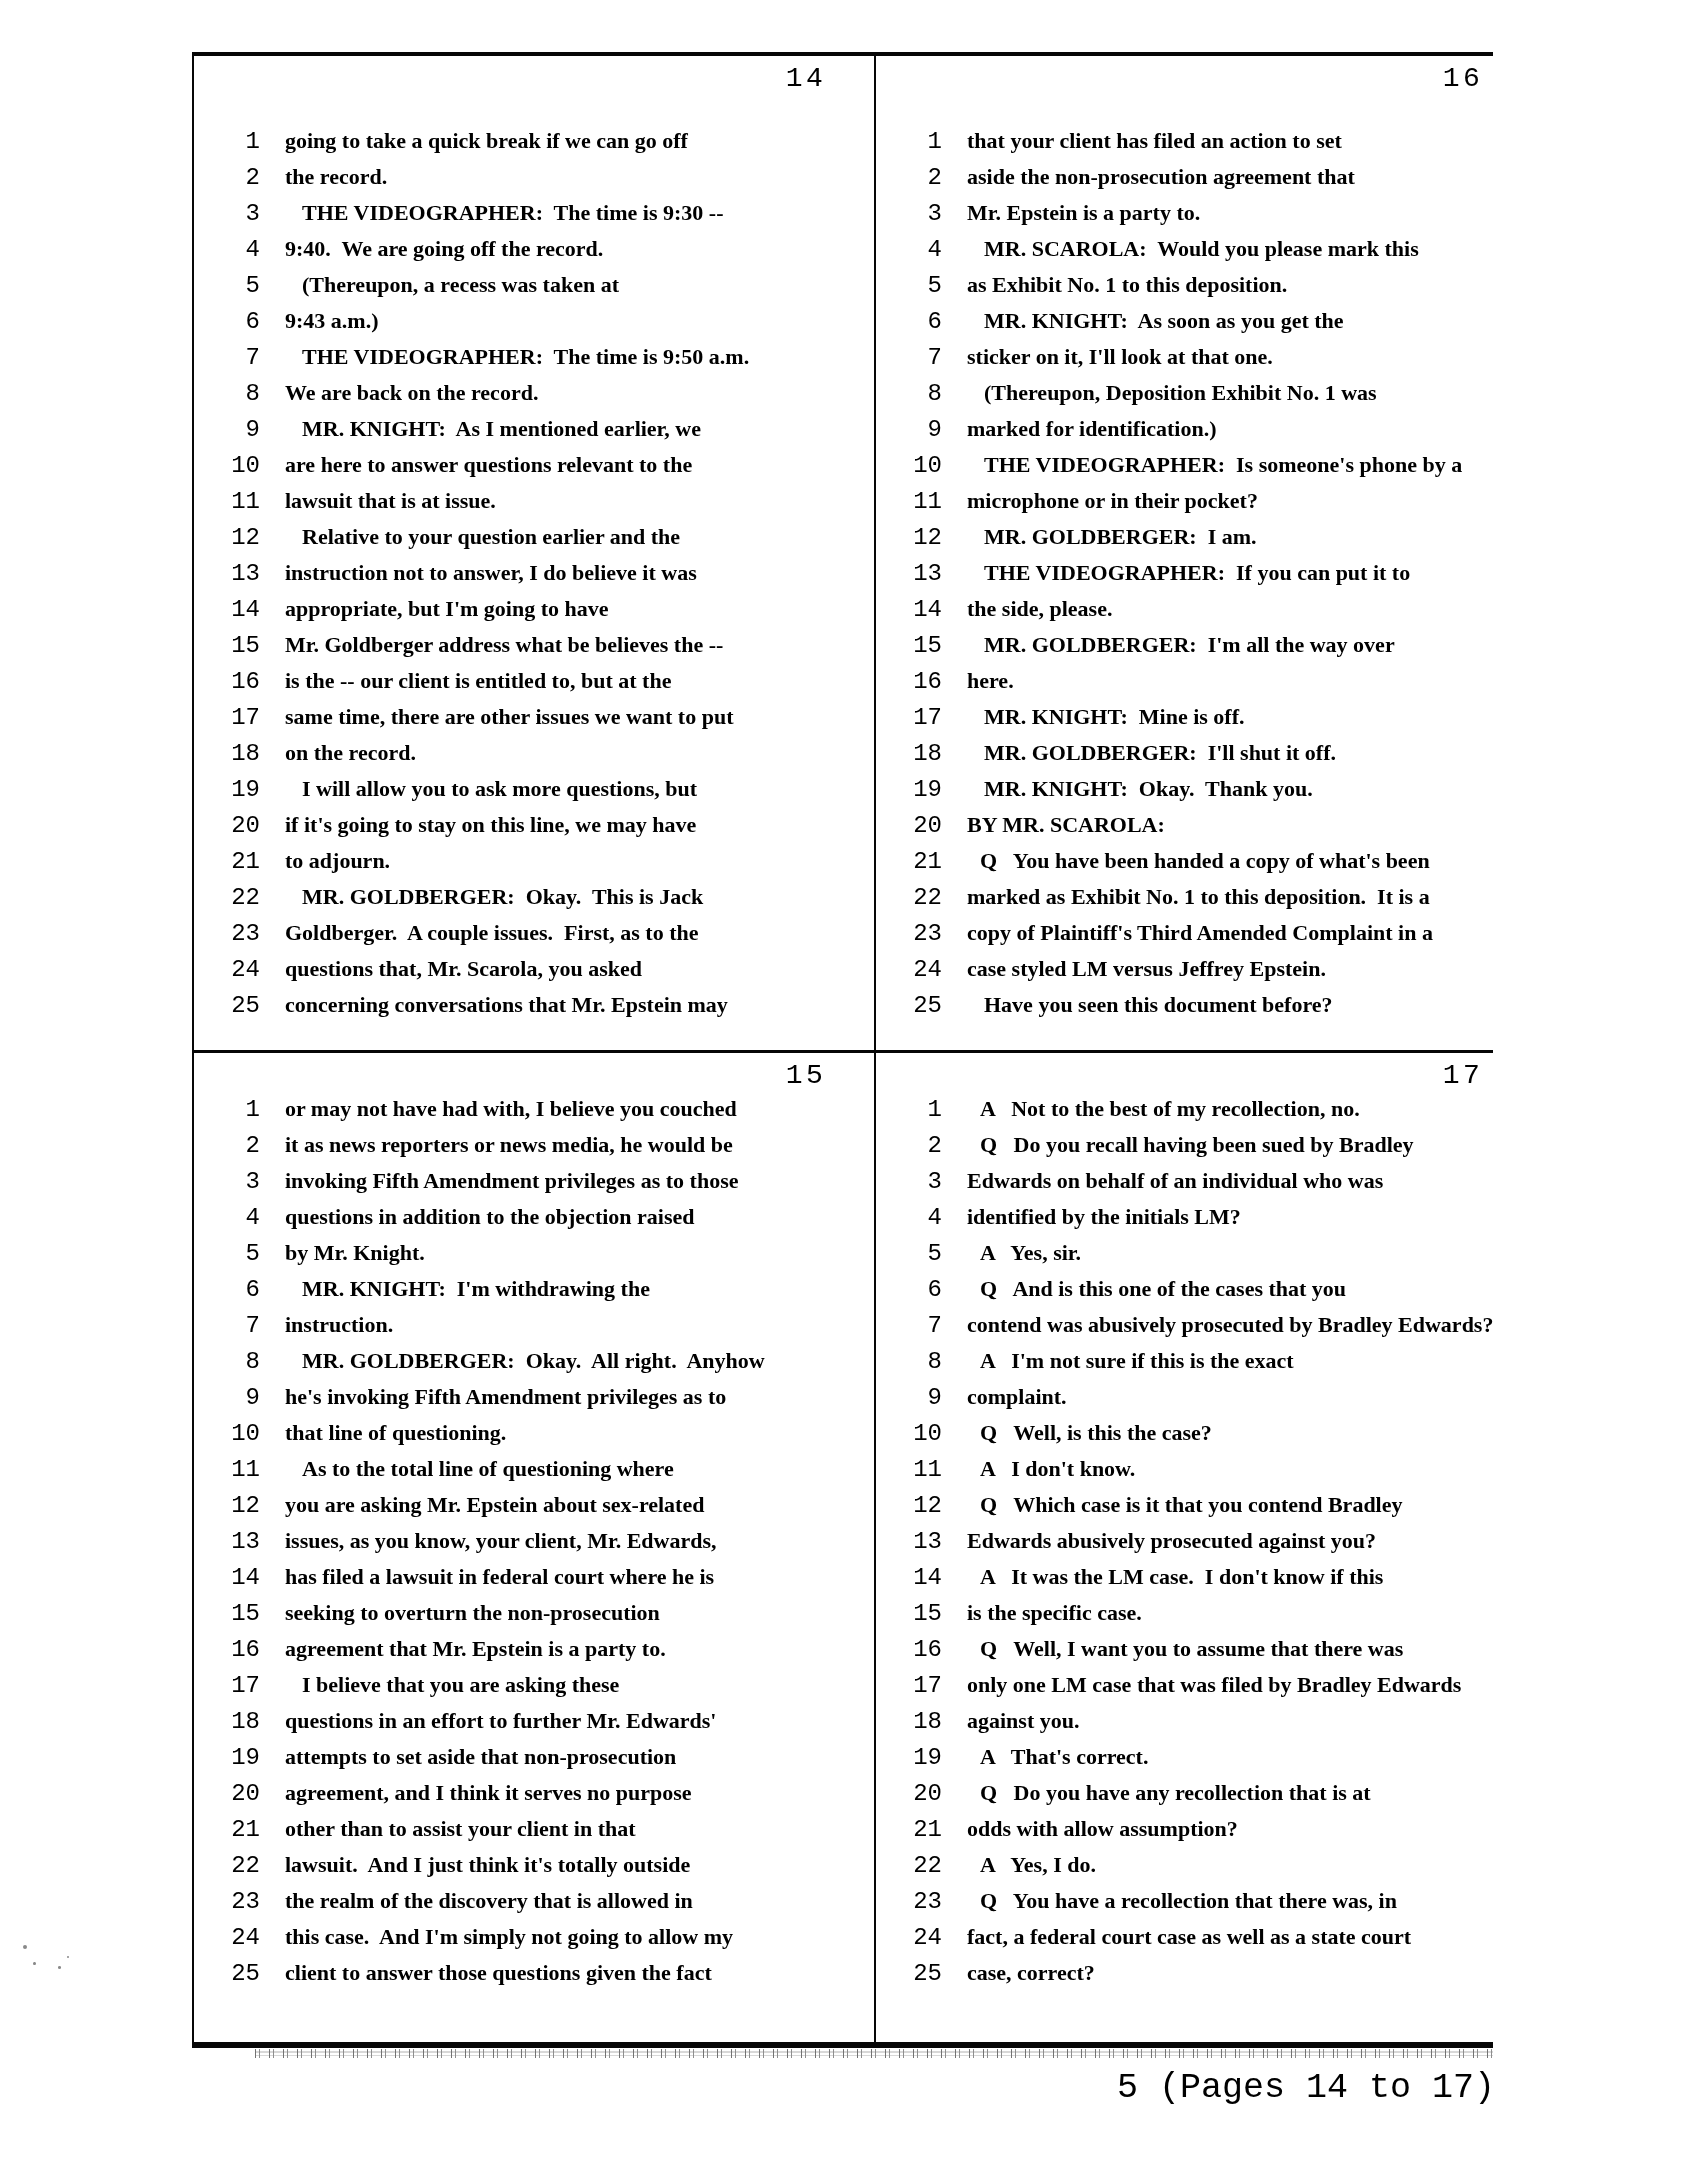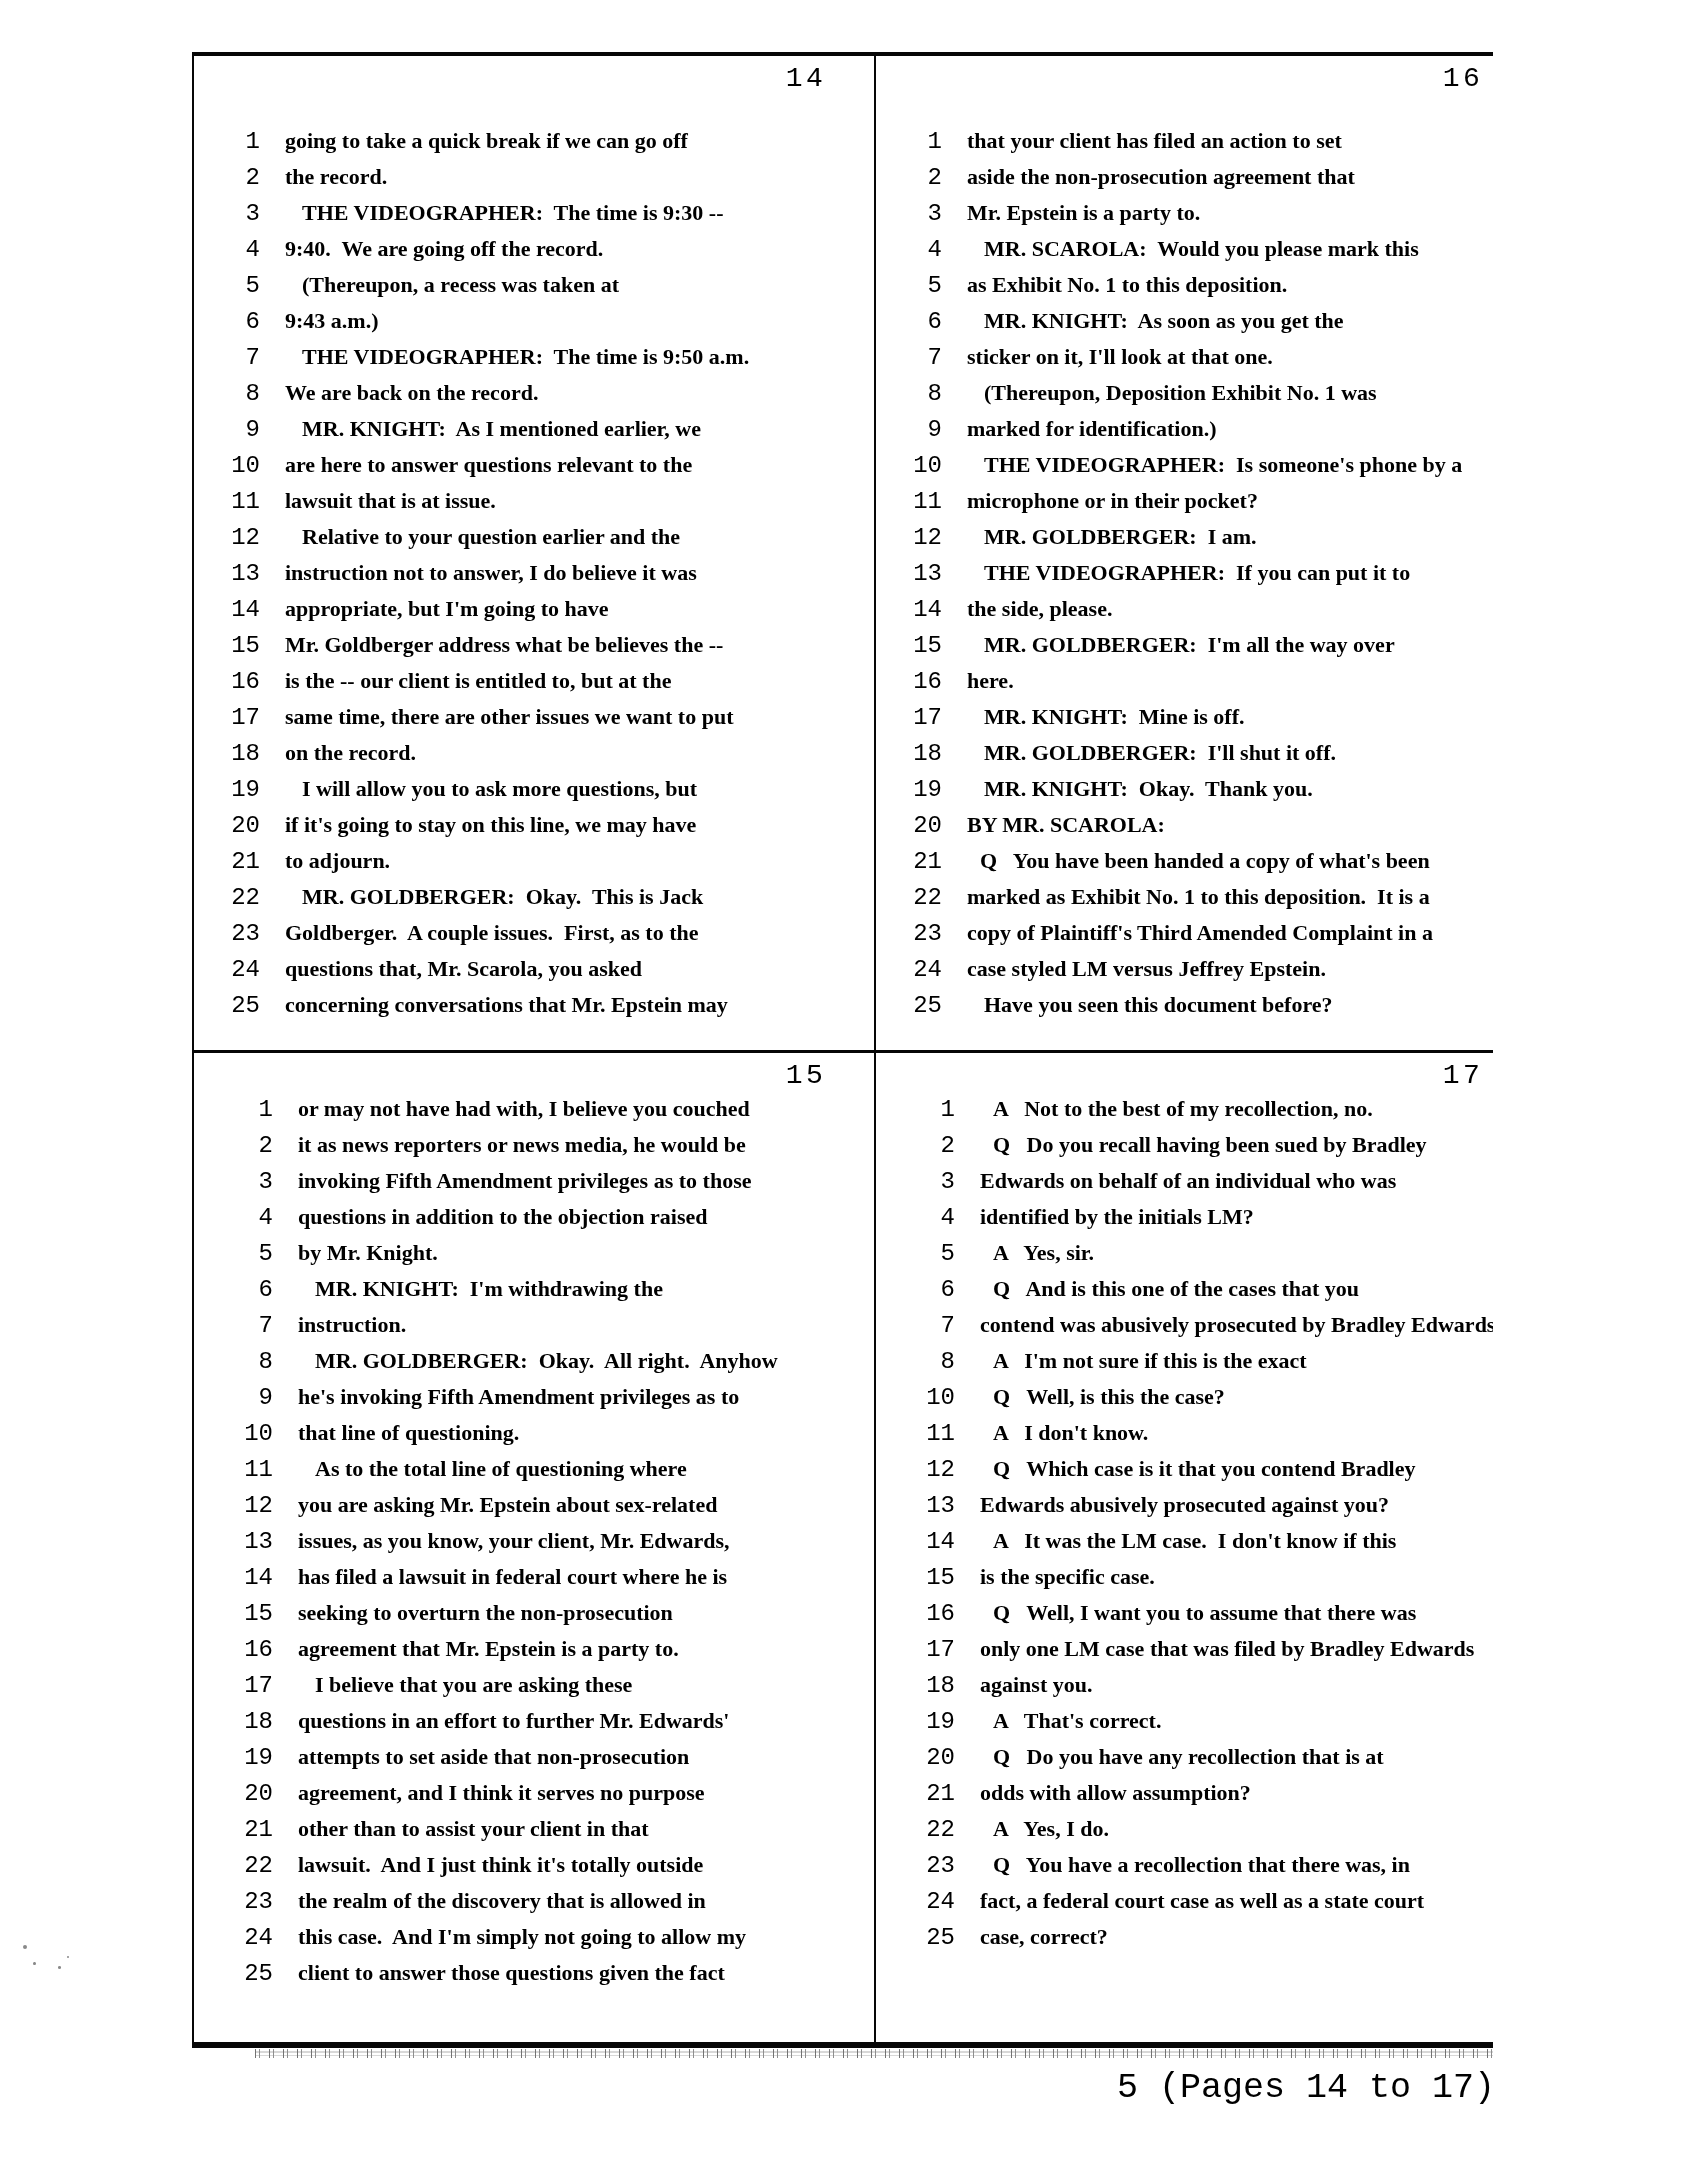--- a/index.html
+++ b/index.html
@@ -42,21 +42,21 @@
     position: absolute;
     top: 6.6px;
     right: 48px;
     font-family: "Liberation Mono", "DejaVu Sans Mono", monospace;
     font-size: 28px;
     letter-spacing: 3.3px;
     color: #000;
   }
   .lines { display: block; }
   .quad.tl .lines, .quad.tr .lines { margin-top: 67px; }
-  .quad.bl .lines, .quad.br .lines { margin-top: 38px; padding-left: 13px; }
+  .quad.bl .lines, .quad.br .lines { margin-top: 38px; }
 
   .line {
     height: 36px;
     line-height: 36px;
     white-space: pre;
   }
   .ln {
     display: inline-block;
     width: 66px;
     text-align: right;
@@ -226,20 +226,21 @@
       <div class="pgnum">17</div>
       <div class="lines">
           <div class="line"><span class="ln">1</span><span class="lt i2">A   Not to the best of my recollection, no.</span></div>
           <div class="line"><span class="ln">2</span><span class="lt i2">Q   Do you recall having been sued by Bradley</span></div>
           <div class="line"><span class="ln">3</span><span class="lt i0">Edwards on behalf of an individual who was</span></div>
           <div class="line"><span class="ln">4</span><span class="lt i0">identified by the initials LM?</span></div>
           <div class="line"><span class="ln">5</span><span class="lt i2">A   Yes, sir.</span></div>
           <div class="line"><span class="ln">6</span><span class="lt i2">Q   And is this one of the cases that you</span></div>
           <div class="line"><span class="ln">7</span><span class="lt i0">contend was abusively prosecuted by Bradley Edwards?</span></div>
           <div class="line"><span class="ln">8</span><span class="lt i2">A   I'm not sure if this is the exact</span></div>
+          <div class="line"><span class="ln">9</span><span class="lt i0">complaint.</span></div>
           <div class="line"><span class="ln">10</span><span class="lt i2">Q   Well, is this the case?</span></div>
           <div class="line"><span class="ln">11</span><span class="lt i2">A   I don't know.</span></div>
           <div class="line"><span class="ln">12</span><span class="lt i2">Q   Which case is it that you contend Bradley</span></div>
           <div class="line"><span class="ln">13</span><span class="lt i0">Edwards abusively prosecuted against you?</span></div>
           <div class="line"><span class="ln">14</span><span class="lt i2">A   It was the LM case.  I don't know if this</span></div>
           <div class="line"><span class="ln">15</span><span class="lt i0">is the specific case.</span></div>
           <div class="line"><span class="ln">16</span><span class="lt i2">Q   Well, I want you to assume that there was</span></div>
           <div class="line"><span class="ln">17</span><span class="lt i0">only one LM case that was filed by Bradley Edwards</span></div>
           <div class="line"><span class="ln">18</span><span class="lt i0">against you.</span></div>
           <div class="line"><span class="ln">19</span><span class="lt i2">A   That's correct.</span></div>

